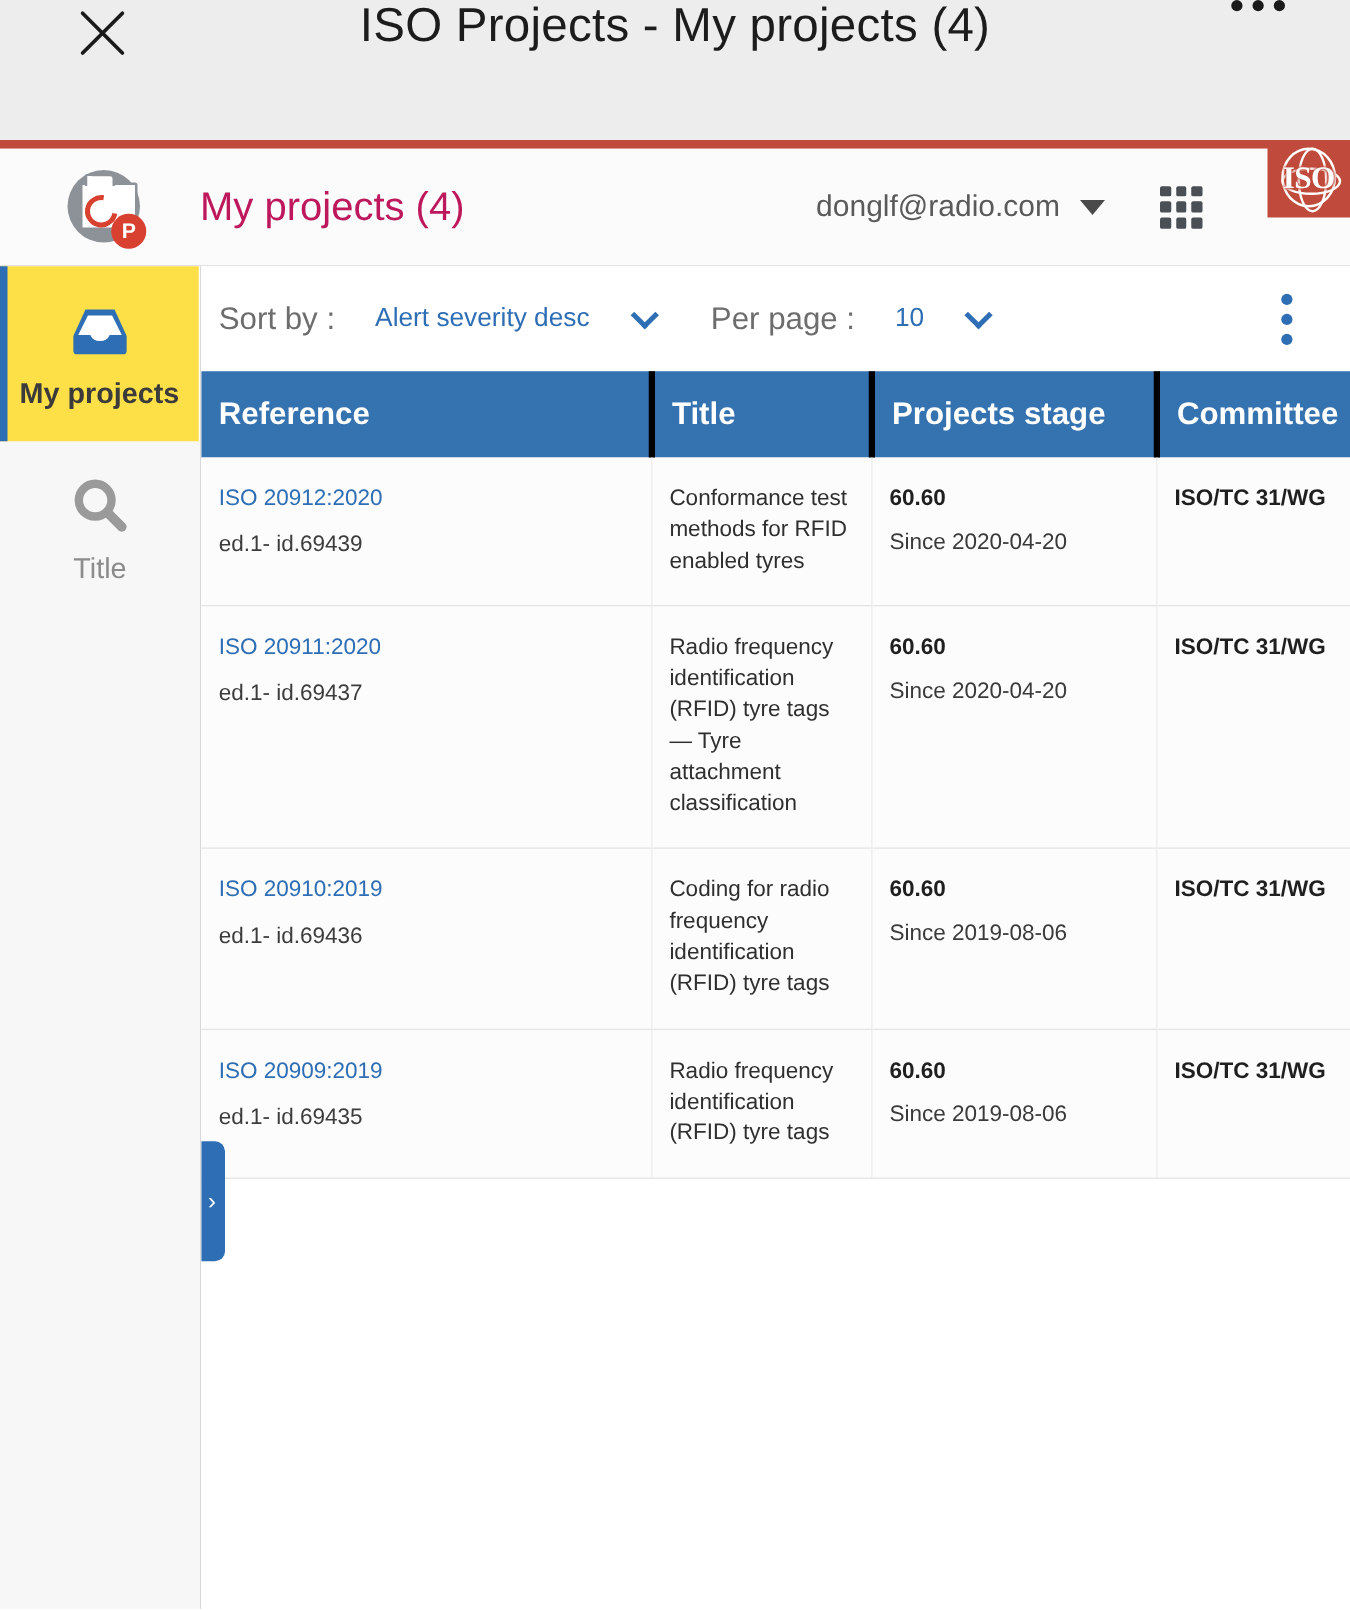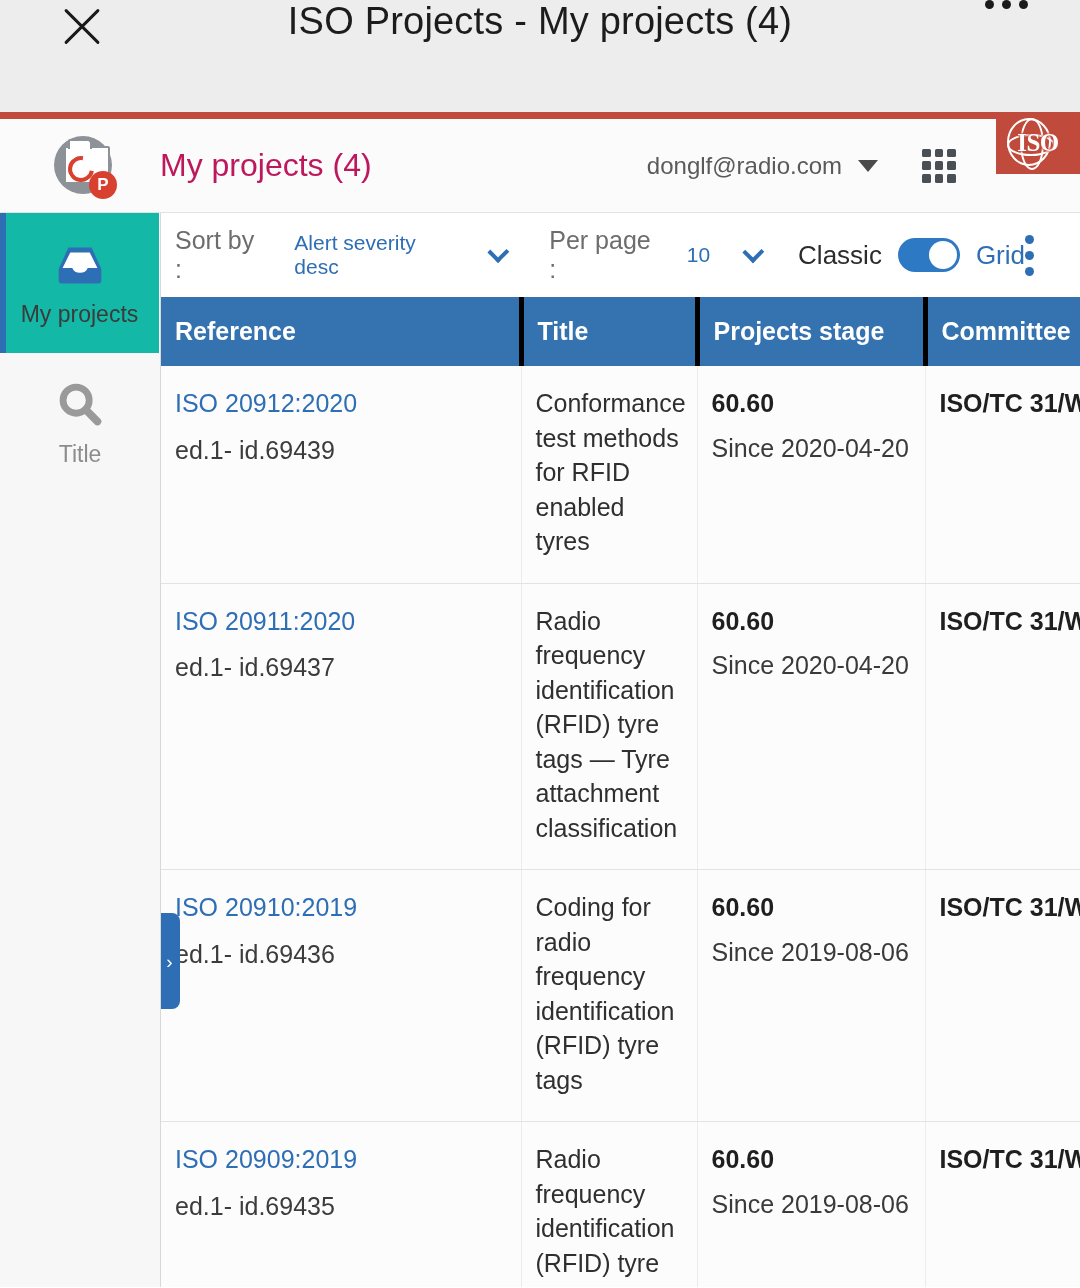--- a/index.html
+++ b/index.html
@@ -169,24 +169,24 @@
     grid-template-columns: repeat(3, 1fr);
     grid-template-rows: repeat(3, 1fr);
     gap: 4px;
     cursor: pointer;
   }
   .apps-grid span {
     background: #4a4f55;
     border-radius: 1.5px;
   }
   .iso-logo {
-    margin-left: 40px;
+    margin-left: 52px;
     align-self: flex-start;
     margin-top: -7px;
-    width: 84px; height: 62px;
+    width: 66px; height: 62px;
     background: #c04b3c;
     position: relative;
     cursor: pointer;
     flex: 0 0 auto;
   }
   .iso-logo .globe {
     position: absolute;
     left: 11px; top: 6px;
     width: 44px; height: 48px;
     border: 2px solid #ffffff;
@@ -239,22 +239,23 @@
     height: 140px;
     display: flex;
     flex-direction: column;
     align-items: center;
     justify-content: center;
     gap: 10px;
     cursor: pointer;
     position: relative;
   }
   .nav-item.active {
-    background: #14b8a6;
+    background: #fde047;
     border-right: 1px solid #ffffff;
+    font-weight: bold;
   }
   .nav-item.active::before {
     content: "";
     position: absolute;
     left: 0; top: 0; bottom: 0;
     width: 6px;
     background: #2e6eb5;
   }
   .nav-label {
     font-size: 23px;
@@ -380,21 +381,21 @@
 
   .col-ref   { width: 360px; }
   .col-title { width: 176px; }
   .col-stage { width: 228px; }
   .col-cmte  { width: 240px; }
 
   .table tbody td {
     vertical-align: top;
     padding: 20px 14px 24px 14px;
     border-bottom: 1px solid #e3e3e3;
-    font-size: 25px;
+    font-size: 18px;
     line-height: 1.38;
     background: #fcfcfc;
   }
   .table tbody tr td:first-child { border-left: none; }
   .table tbody td.cell-title,
   .table tbody td.cell-stage,
   .table tbody td.cell-cmte { border-left: 1px solid #ececec; }
 
   .ref-link {
     color: #2e6eb5;
@@ -488,27 +489,20 @@
       <div class="tb-gap"></div>
 
       <div class="tb-group">
         <span class="tb-label">Per page :</span>
         <span class="tb-value">10</span>
         <span class="chevron"></span>
       </div>
 
       <div class="tb-gap-sm"></div>
 
-      <div class="view-toggle">
-        <span class="vt-classic">Classic</span>
-        <span class="switch">
-          <span class="knob"></span>
-        </span>
-        <span class="vt-grid">Grid</span>
-      </div>
 
       <div class="kebab">
         <i></i>
           <i></i>
           <i></i>
       </div>
     </div>
 
     <table class="table">
       <thead>

